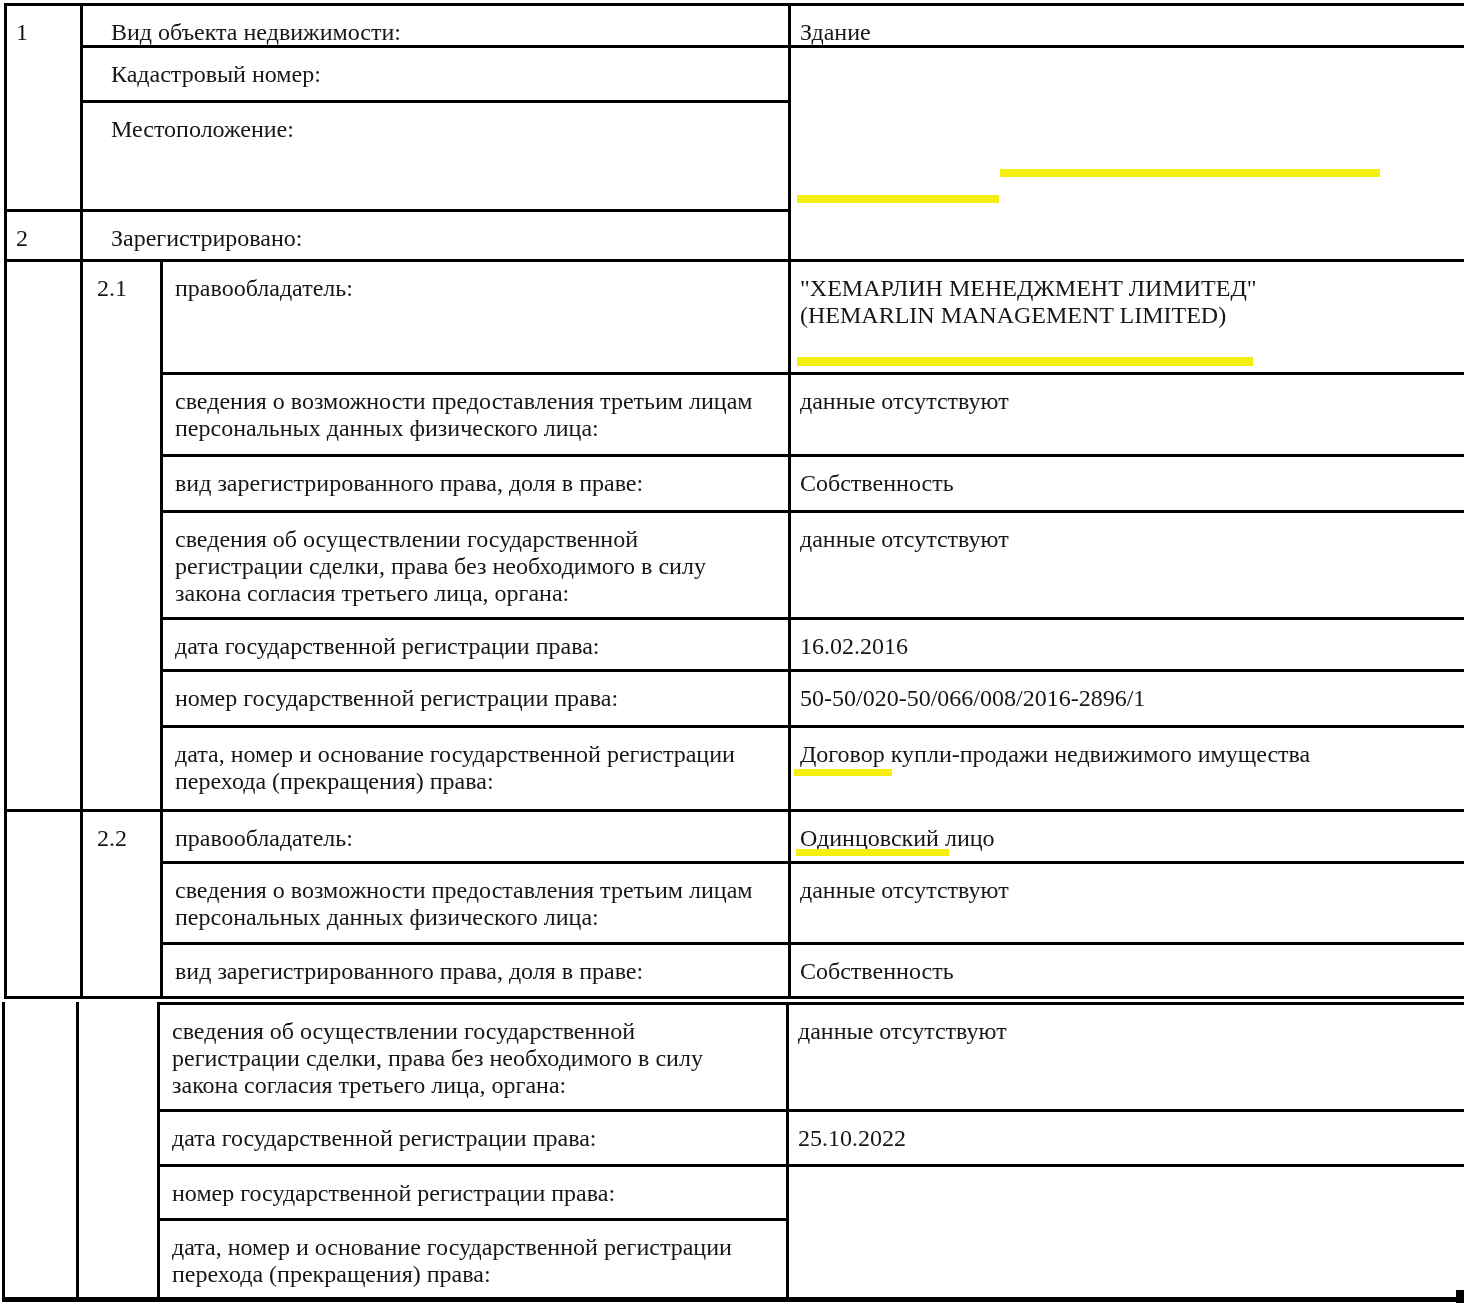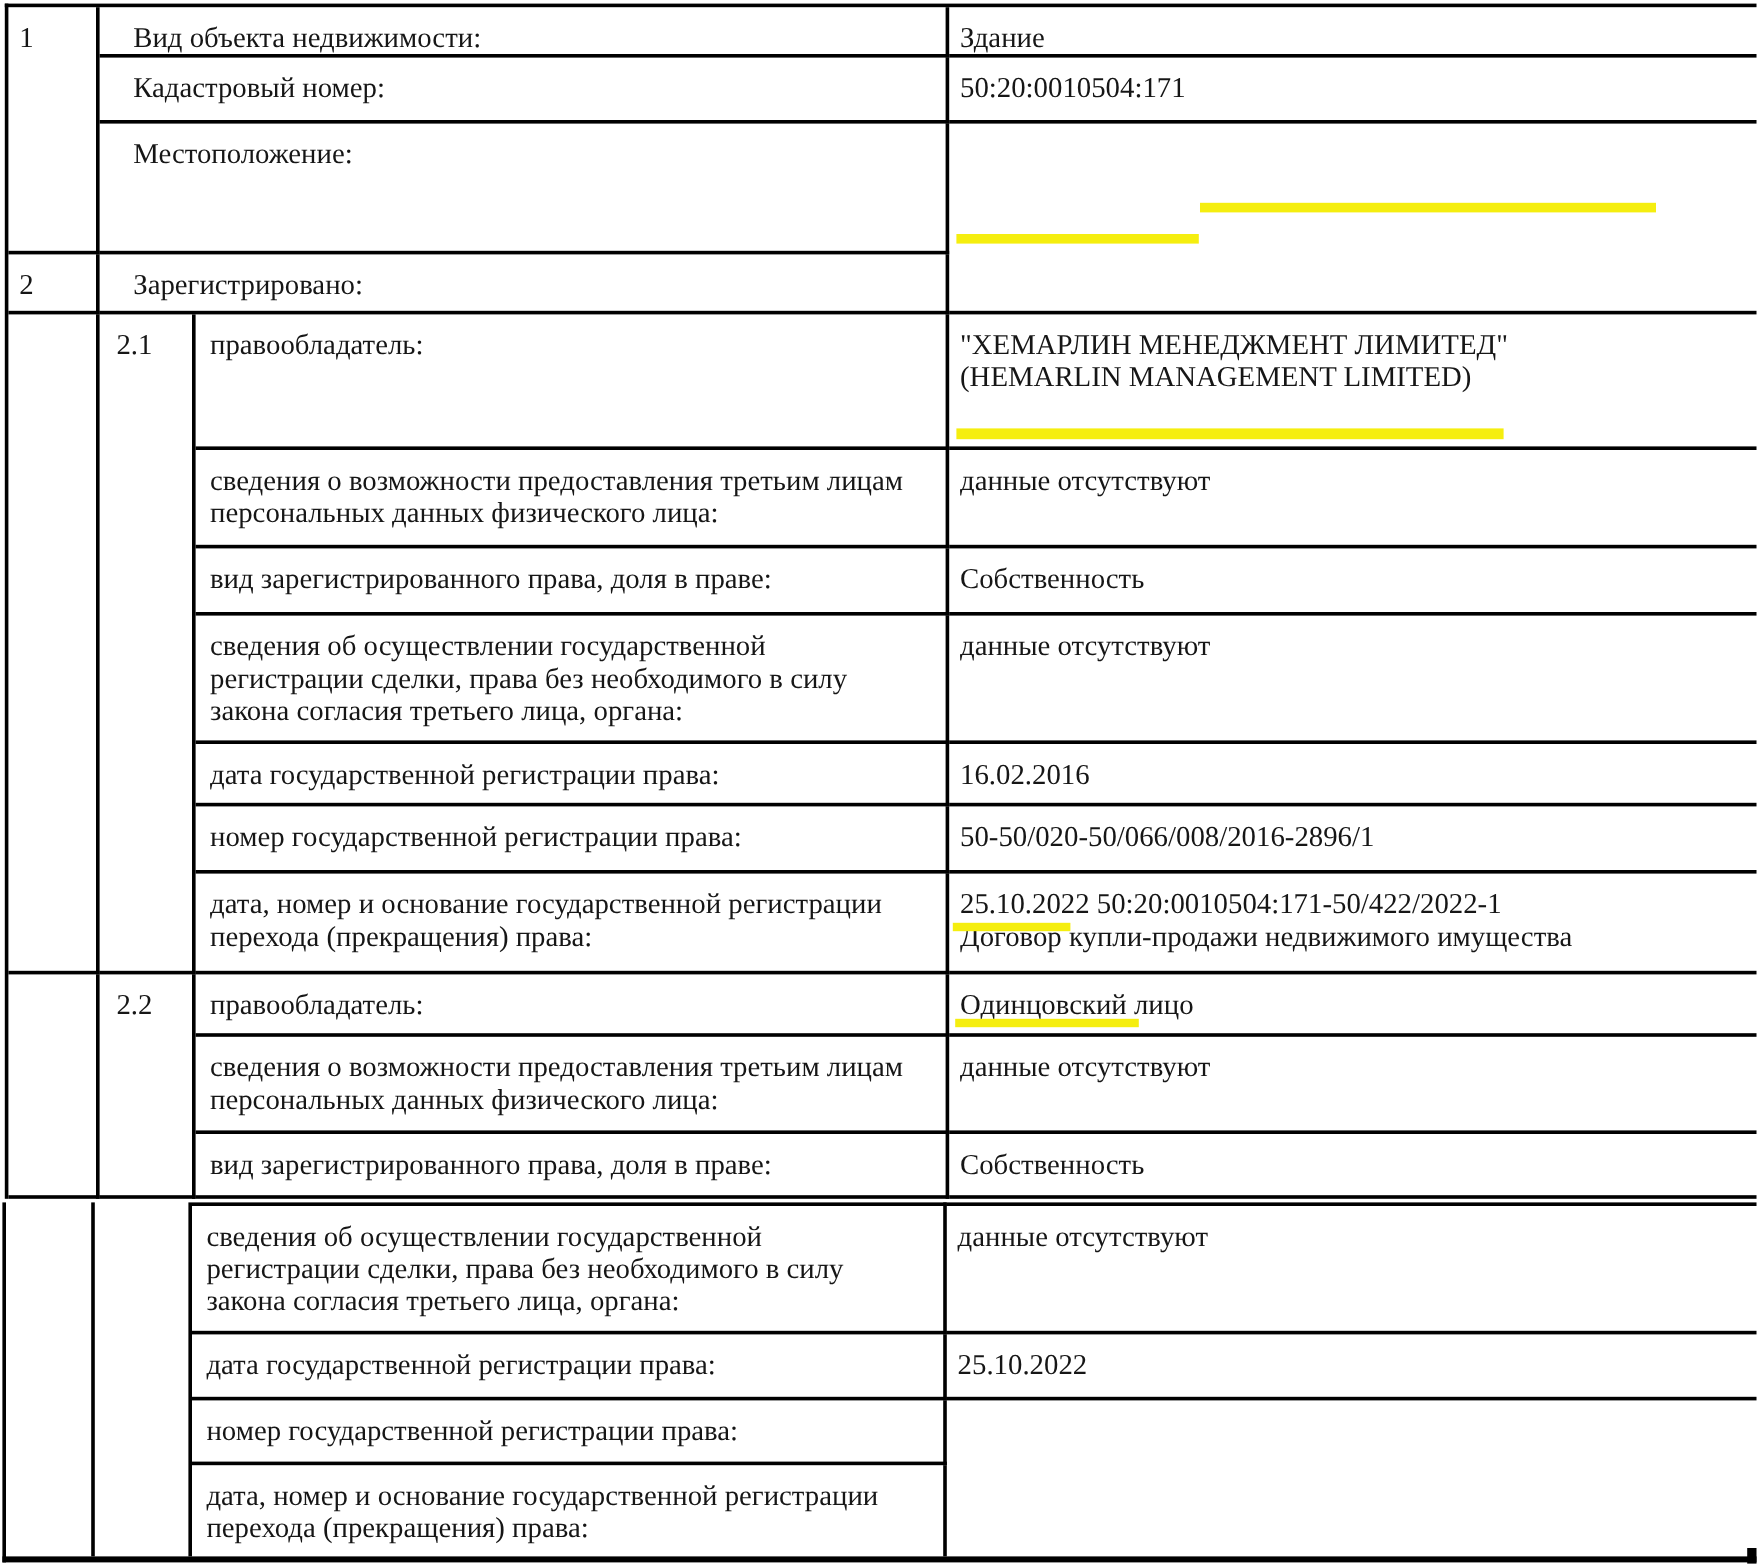--- a/index.html
+++ b/index.html
@@ -53,23 +53,20 @@
     <div class="cell hdr" style="grid-column:2 / span 2;grid-row:1">
       <div class="ln">Вид объекта недвижимости:</div>
     </div>
     <div class="cell hdr" style="grid-column:2 / span 2;grid-row:2">
       <div class="ln">Кадастровый номер:</div>
     </div>
 
     <div class="cell val" style="grid-column:4;grid-row:1">
       <div class="ln">Здание</div>
     </div>
-    <div class="cell val" style="grid-column:4;grid-row:2">
-      <div class="ln">50:20:0010504:171</div>
-    </div>
 
     <div class="cell hdr" style="grid-column:2 / span 2;grid-row:3">
       <div class="ln">Местоположение:</div>
     </div>
 
     <div class="cell num" style="grid-column:1;grid-row:4">
       <div class="ln">2</div>
     </div>
     <div class="cell hdr" style="grid-column:2 / span 2;grid-row:4">
       <div class="ln">Зарегистрировано:</div>
@@ -125,21 +122,20 @@
     </div>
     <div class="cell val" style="grid-column:4;grid-row:10">
       <div class="ln">50-50/020-50/066/008/2016-2896/1</div>
     </div>
 
     <div class="cell" style="grid-column:3;grid-row:11">
       <div class="ln">дата, номер и основание государственной регистрации</div>
       <div class="ln">перехода (прекращения) права:</div>
     </div>
     <div class="cell val" style="grid-column:4;grid-row:11">
-      <div class="ln">25.10.2022 50:20:0010504:171-50/422/2022-1</div>
       <div class="ln">Договор купли-продажи недвижимого имущества</div>
     </div>
 
     <div class="cell" style="grid-column:1;grid-row:12 / span 3"></div>
     <div class="cell subnum" style="grid-column:2;grid-row:12 / span 3">
       <div class="ln">2.2</div>
     </div>
 
     <div class="cell" style="grid-column:3;grid-row:12">
       <div class="ln">правообладатель:</div>

